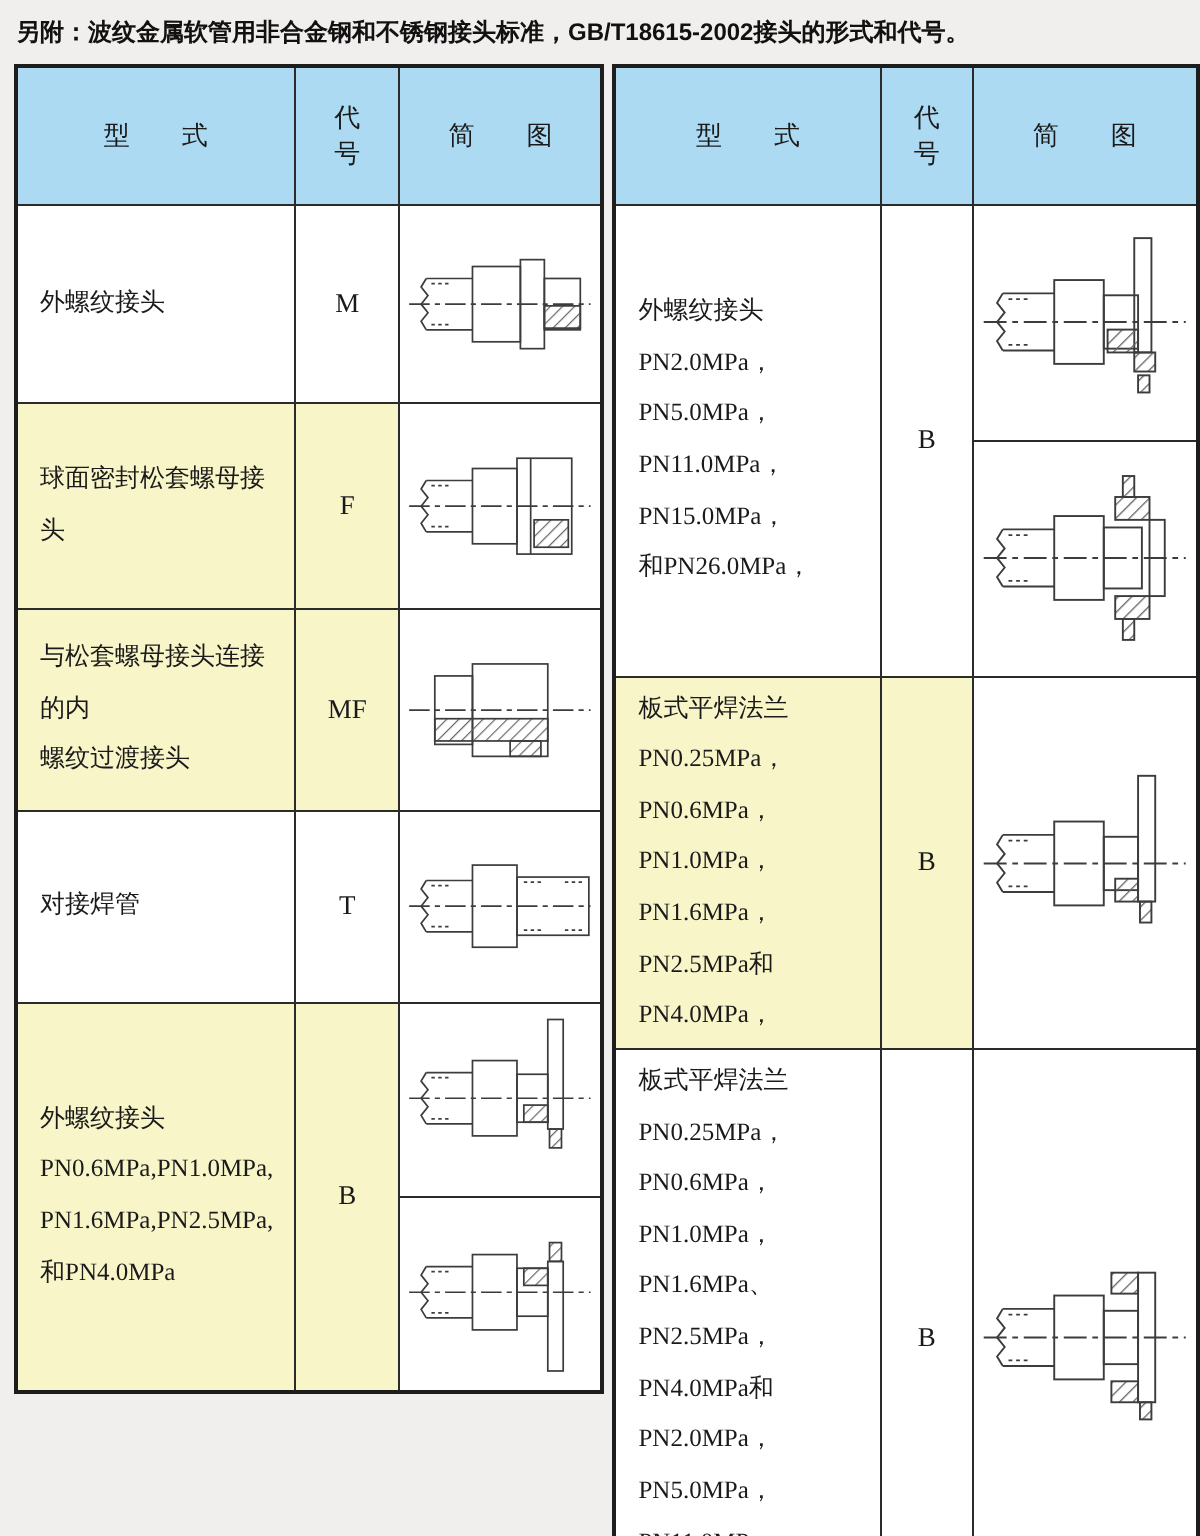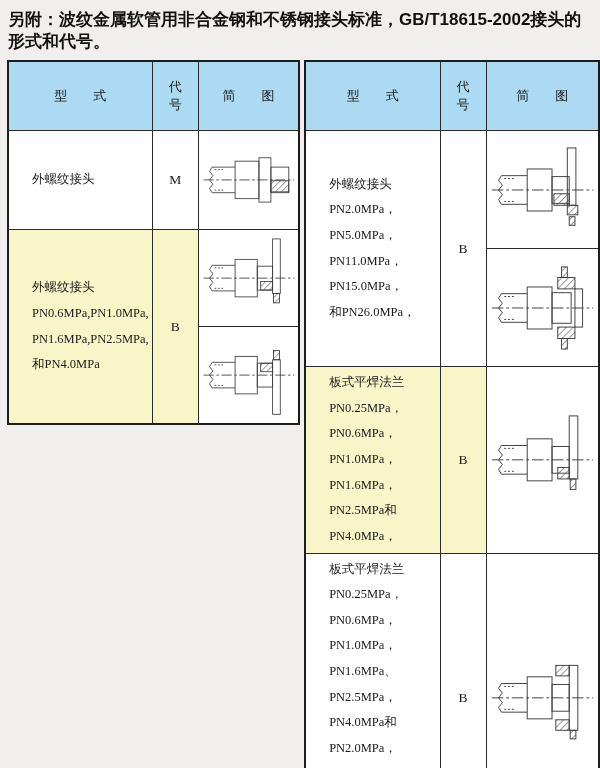--- a/index.html
+++ b/index.html
@@ -3,37 +3,37 @@
 <meta charset="utf-8">
 <style>
   html,body{margin:0;padding:0;}
   body{
     width:600px;height:768px;background:#f1efee;
     font-family:"Liberation Serif","DejaVu Serif",serif;color:#1a1a1a;
     overflow:hidden;
   }
   .title{
     font-family:"Liberation Sans","DejaVu Sans",sans-serif;
-    font-weight:bold;font-size:17px;line-height:1.3;
+    font-weight:bold;font-size:12px;line-height:1.3;
     margin:0;padding:9px 6px 7px 8px;color:#111;
   }
   .tables{display:flex;align-items:flex-start;margin-left:7px;}
   table.ctable{
     border-collapse:collapse;table-layout:fixed;
     border:2px solid var(--border,#1d1d1d);background:#fff;
   }
   table.ctable + table.ctable{margin-left:4px;}
   .ctable td,.ctable th{border:1px solid #2b2b2b;padding:16px;overflow:hidden;}
   .ctable th{
     background:var(--header-bg,#abdaf2);
     font-weight:normal;font-size:13px;height:28px;text-align:center;
   }
   td.type{
     font-size:12.5px;line-height:2.05;vertical-align:middle;
-    padding:3px 3px 3px 23px;white-space:pre-line;
+    padding:3px 3px 3px 11px;white-space:pre-line;
   }
   td.code{text-align:center;font-size:13.5px;vertical-align:middle;}
   tr.hl td.type, tr.hl td.code{background:var(--highlight-bg,#f8f5c9);}
   td.dcell{background:#fff;padding:0;}
   .diag{width:100%;height:100%;display:flex;align-items:center;justify-content:center;}
   .diag svg{width:96%;height:94%;display:block;}
   .split{display:flex;flex-direction:column;width:100%;}
   .split .diag + .diag{border-top:1px solid #2b2b2b;}
   .tight{line-height:1.62;}
 </style>
@@ -75,20 +75,84 @@
                     <line x1="3" y1="48" x2="109" y2="48" stroke-dasharray="12 3 3 3"></line>
                     <path d="M13 33 L10 38 L14 43 L10 48 L14 53 L10 58 L13 63"></path>
                     <line x1="13" y1="33" x2="40" y2="33"></line>
                     <line x1="13" y1="63" x2="40" y2="63"></line>
                     <line x1="16" y1="36" x2="27" y2="36" stroke-dasharray="2 2"></line>
                     <line x1="16" y1="60" x2="27" y2="60" stroke-dasharray="2 2"></line>
                     <rect x="40" y="26" width="28" height="44"></rect>
                     <rect x="68" y="22" width="14" height="52"></rect>
                     <rect x="82" y="33" width="21" height="30"></rect>
                     <rect x="82" y="49" width="21" height="13" fill="url(#hatch)"></rect>
+                  </g>
+                </svg>
+              </div>
+            </td>
+      </tr>
+      <tr class="hl" style="height:103px">
+        <td class="type">球面密封松套螺母接头</td>
+        <td class="code">F</td>
+        <td class="dcell">
+              <div class="diag">
+                <svg viewBox="0 0 112 96" preserveAspectRatio="xMidYMid meet" aria-hidden="true">
+                  <g stroke="#3c3c3c" stroke-width="1" fill="none">
+                    <line x1="3" y1="48" x2="109" y2="48" stroke-dasharray="12 3 3 3"></line>
+                    <path d="M13 33 L10 38 L14 43 L10 48 L14 53 L10 58 L13 63"></path>
+                    <line x1="13" y1="33" x2="40" y2="33"></line>
+                    <line x1="13" y1="63" x2="40" y2="63"></line>
+                    <line x1="16" y1="36" x2="27" y2="36" stroke-dasharray="2 2"></line>
+                    <line x1="16" y1="60" x2="27" y2="60" stroke-dasharray="2 2"></line>
+                    <rect x="40" y="26" width="26" height="44"></rect>
+                    <rect x="66" y="20" width="32" height="56"></rect>
+                    <line x1="74" y1="20" x2="74" y2="76"></line>
+                    <rect x="76" y="56" width="20" height="16" fill="url(#hatch)"></rect>
+                  </g>
+                </svg>
+              </div>
+            </td>
+      </tr>
+      <tr class="hl" style="height:101px">
+        <td class="type">与松套螺母接头连接的内
+螺纹过渡接头</td>
+        <td class="code">MF</td>
+        <td class="dcell">
+              <div class="diag">
+                <svg viewBox="0 0 112 96" preserveAspectRatio="xMidYMid meet" aria-hidden="true">
+                  <g stroke="#3c3c3c" stroke-width="1" fill="none">
+                    <line x1="3" y1="48" x2="109" y2="48" stroke-dasharray="12 3 3 3"></line>
+                    <rect x="18" y="28" width="22" height="40"></rect>
+                    <rect x="40" y="21" width="44" height="54"></rect>
+                    <rect x="18" y="53" width="66" height="13" fill="url(#hatch)"></rect>
+                    <rect x="62" y="66" width="18" height="9" fill="url(#hatch)"></rect>
+                  </g>
+                </svg>
+              </div>
+            </td>
+      </tr>
+      <tr style="height:96px">
+        <td class="type">对接焊管</td>
+        <td class="code">T</td>
+        <td class="dcell">
+              <div class="diag">
+                <svg viewBox="0 0 112 96" preserveAspectRatio="xMidYMid meet" aria-hidden="true">
+                  <g stroke="#3c3c3c" stroke-width="1" fill="none">
+                    <line x1="3" y1="48" x2="109" y2="48" stroke-dasharray="12 3 3 3"></line>
+                    <path d="M13 33 L10 38 L14 43 L10 48 L14 53 L10 58 L13 63"></path>
+                    <line x1="13" y1="33" x2="40" y2="33"></line>
+                    <line x1="13" y1="63" x2="40" y2="63"></line>
+                    <line x1="16" y1="36" x2="27" y2="36" stroke-dasharray="2 2"></line>
+                    <line x1="16" y1="60" x2="27" y2="60" stroke-dasharray="2 2"></line>
+                    <rect x="40" y="24" width="26" height="48"></rect>
+                    <rect x="66" y="31" width="42" height="34"></rect>
+                    <line x1="70" y1="34" x2="80" y2="34" stroke-dasharray="2 2"></line>
+                    <line x1="70" y1="62" x2="80" y2="62" stroke-dasharray="2 2"></line>
+                    <line x1="94" y1="34" x2="104" y2="34" stroke-dasharray="2 2"></line>
+                    <line x1="94" y1="62" x2="104" y2="62" stroke-dasharray="2 2"></line>
                   </g>
                 </svg>
               </div>
             </td>
       </tr>
       <tr class="hl" style="height:193px">
         <td class="type">外螺纹接头
 PN0.6MPa,PN1.0MPa,
 PN1.6MPa,PN2.5MPa,
 和PN4.0MPa</td>

